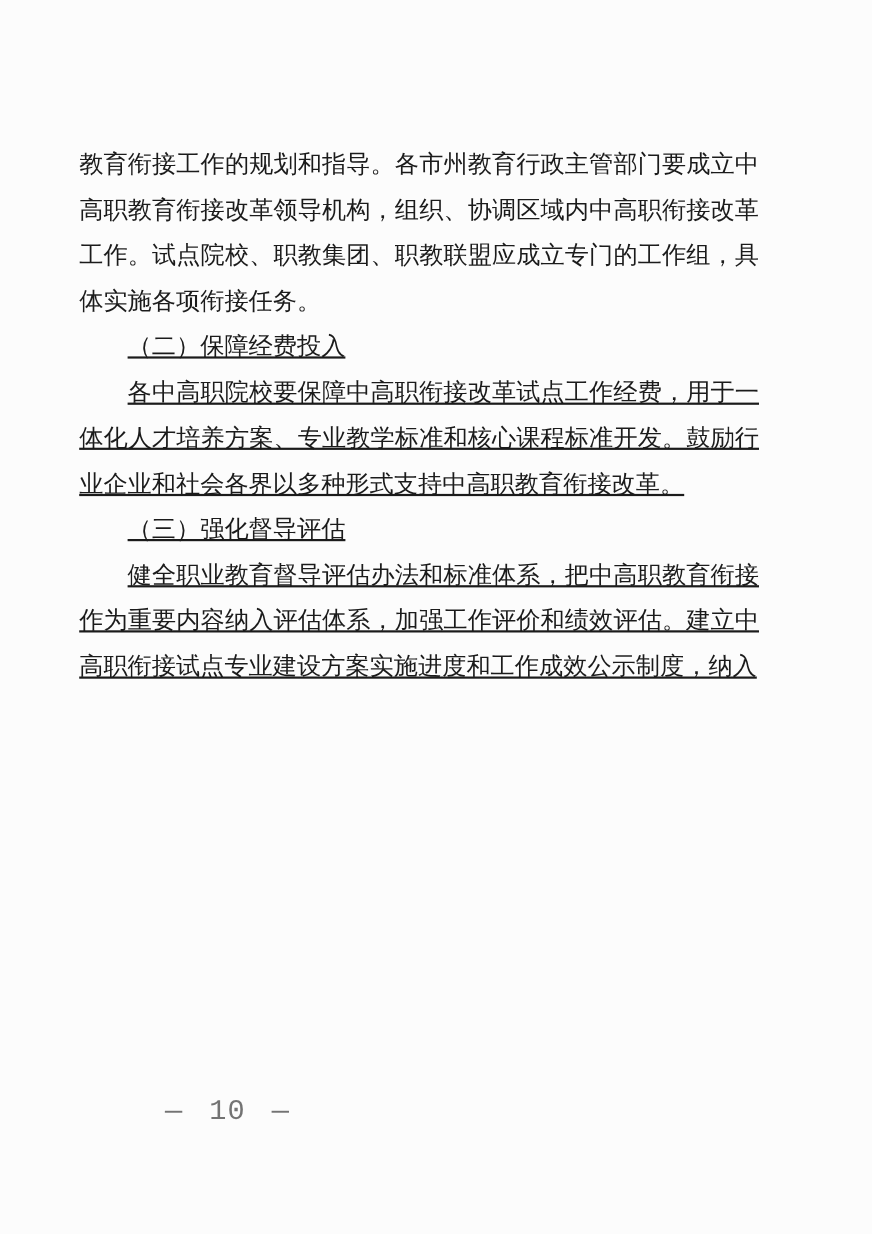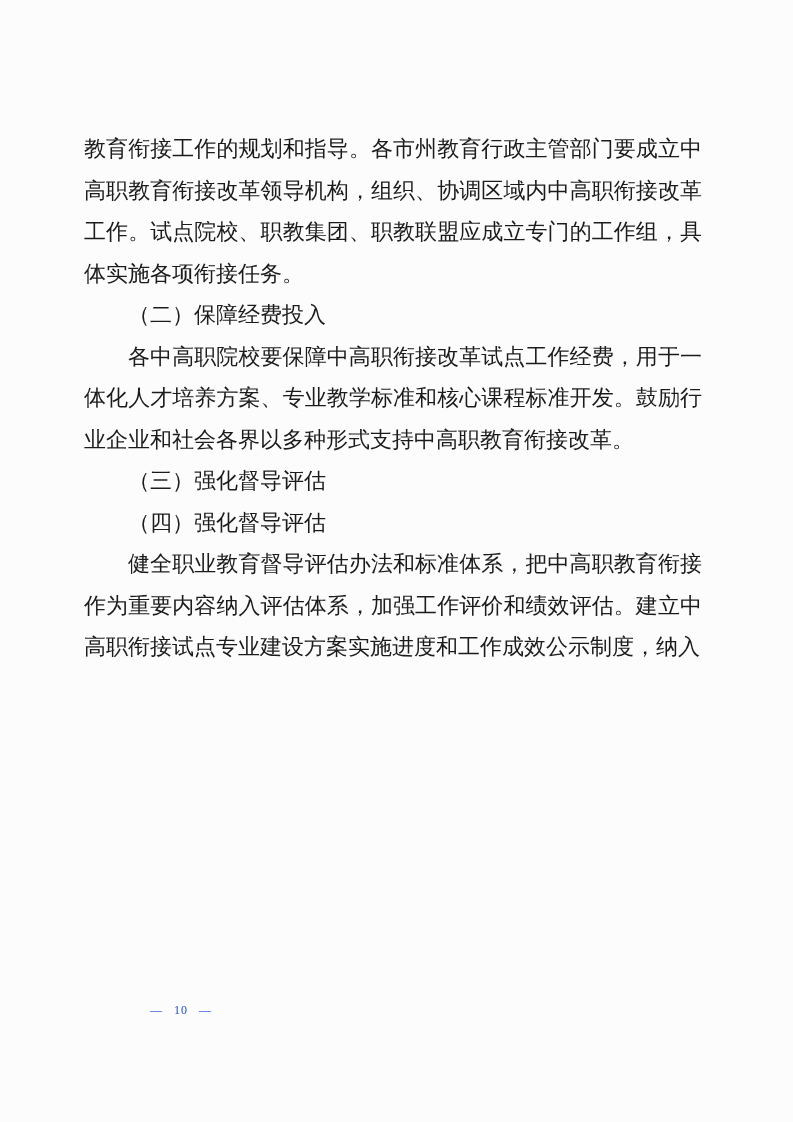--- a/index.html
+++ b/index.html
@@ -12,55 +12,56 @@
     width: 793px;
     height: 1122px;
     margin: 0 auto;
     background: #fcfcfc;
     overflow: hidden;
     font-family: "Liberation Serif", "DejaVu Serif", serif;
     color: #1b1b1b;
   }
   .content {
     position: absolute;
-    left: 84px;
+    left: 72px;
     top: 128px;
     width: 618px;
     font-size: 22px;
     line-height: 41.5px;
     text-align: justify;
     text-justify: inter-ideograph;
   }
   .para {
     margin: 0;
     padding: 0;
   }
   .para.indent {
     text-indent: 2em;
+    text-decoration: underline;
   }
   .footer {
     position: absolute;
     left: 150px;
     top: 997px;
-    font-size: 12px;
+    font-size: 26px;
     line-height: 26px;
     letter-spacing: 1px;
     word-spacing: 7px;
-    color: #1d4ed8;
+    color: #737373;
+    font-family: Liberation Mono, monospace;
   }
 </style>
 </head>
 <body>
 
 <div class="page">
   <div class="content">
     <p class="para">教育衔接工作的规划和指导。各市州教育行政主管部门要成立中高职教育衔接改革领导机构，组织、协调区域内中高职衔接改革工作。试点院校、职教集团、职教联盟应成立专门的工作组，具体实施各项衔接任务。</p>
     <p class="para indent">（二）保障经费投入</p>
     <p class="para indent">各中高职院校要保障中高职衔接改革试点工作经费，用于一体化人才培养方案、专业教学标准和核心课程标准开发。鼓励行业企业和社会各界以多种形式支持中高职教育衔接改革。</p>
     <p class="para indent">（三）强化督导评估</p>
-    <p class="para indent">（四）强化督导评估</p>
     <p class="para indent">健全职业教育督导评估办法和标准体系，把中高职教育衔接作为重要内容纳入评估体系，加强工作评价和绩效评估。建立中高职衔接试点专业建设方案实施进度和工作成效公示制度，纳入</p>
   </div>
 
   <div class="footer">
     <span>— 10 —</span>
   </div>
 </div>
 
 </body></html>

